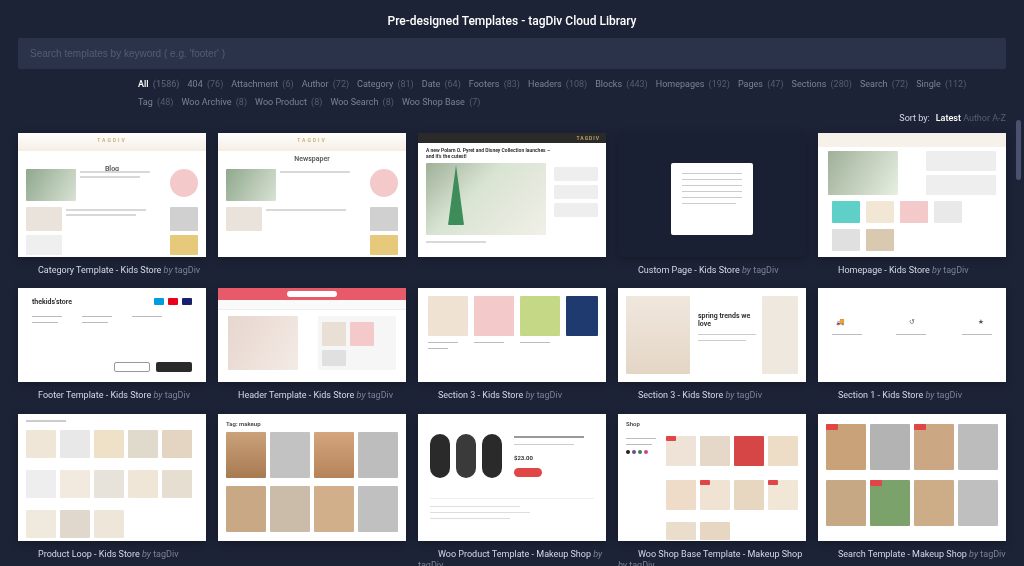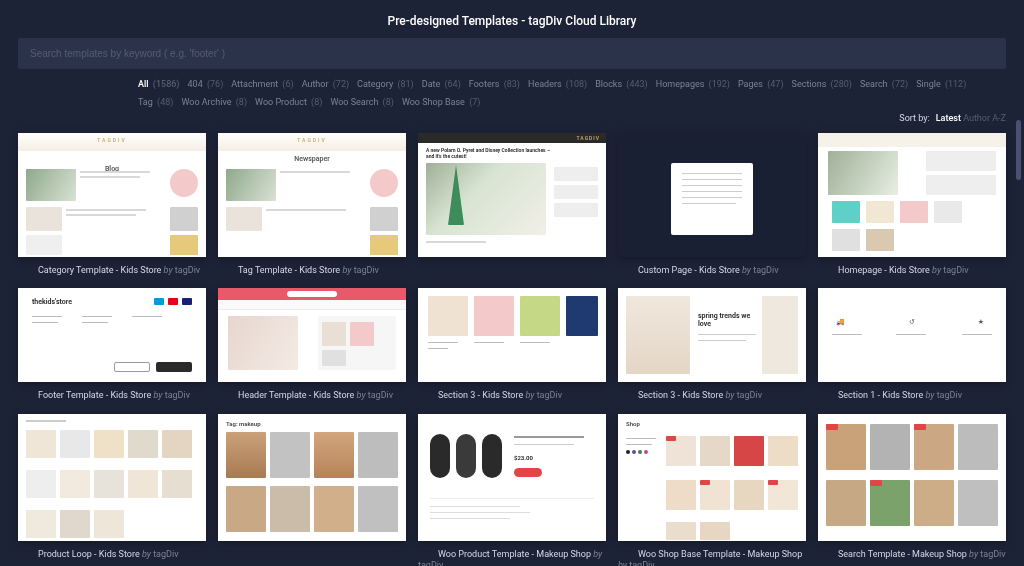--- a/index.html
+++ b/index.html
@@ -197,25 +197,20 @@
       <div class="t-text" style="top:4px;left:50%;transform:translateX(-50%);font-size:5px;letter-spacing:2px;color:#caa96a;">TAGDIV</div>
       <div class="t-text" style="top:22px;left:50%;transform:translateX(-50%);font-size:7px;">Newspaper</div>
       <div class="t-tiny" style="top:36px;left:8px;width:50px;height:32px;background:linear-gradient(120deg,#8fa88c,#d9e2d4);"></div>
       <div class="t-line" style="top:38px;left:62px;width:70px;"></div>
       <div class="t-tiny t-pink" style="top:36px;right:8px;width:28px;height:28px;border-radius:50%;"></div>
       <div class="t-tiny" style="top:74px;left:8px;width:36px;height:24px;background:#e9e3db;"></div>
       <div class="t-line" style="top:76px;left:48px;width:80px;"></div>
       <div class="t-tiny t-grey" style="top:74px;right:8px;width:28px;height:24px;"></div>
       <div class="t-tiny t-yellow" style="top:102px;right:8px;width:28px;height:20px;"></div>
     </div>
-    <div class="caption">
-      <span class="title">Tag Template - Kids Store</span>
-      <span class="by">by</span>
-      <span class="author">tagDiv</span>
-    </div>
   </div>
 
   <div class="card">
     <div class="thumb">
       <div class="t-band t-dark" style="top:0;height:10px;"></div>
       <div class="t-text" style="top:14px;left:8px;right:50px;font-size:5px;color:#222;line-height:1.2;">A new Polarn O. Pyret and Disney Collection launches – and it's the cutest!</div>
       <div class="t-text" style="top:2px;right:6px;font-size:5px;letter-spacing:1px;color:#caa96a;">TAGDIV</div>
       <div class="t-tiny" style="top:30px;left:8px;width:120px;height:72px;background:linear-gradient(135deg,#9fb098 0%,#d8e4d2 40%,#f2efe8 100%);"></div>
       <div class="t-tiny t-green" style="top:32px;left:30px;width:16px;height:60px;clip-path:polygon(50% 0,100% 100%,0 100%);"></div>
       <div class="t-tiny" style="top:34px;right:8px;width:44px;height:14px;background:#eee;"></div>

